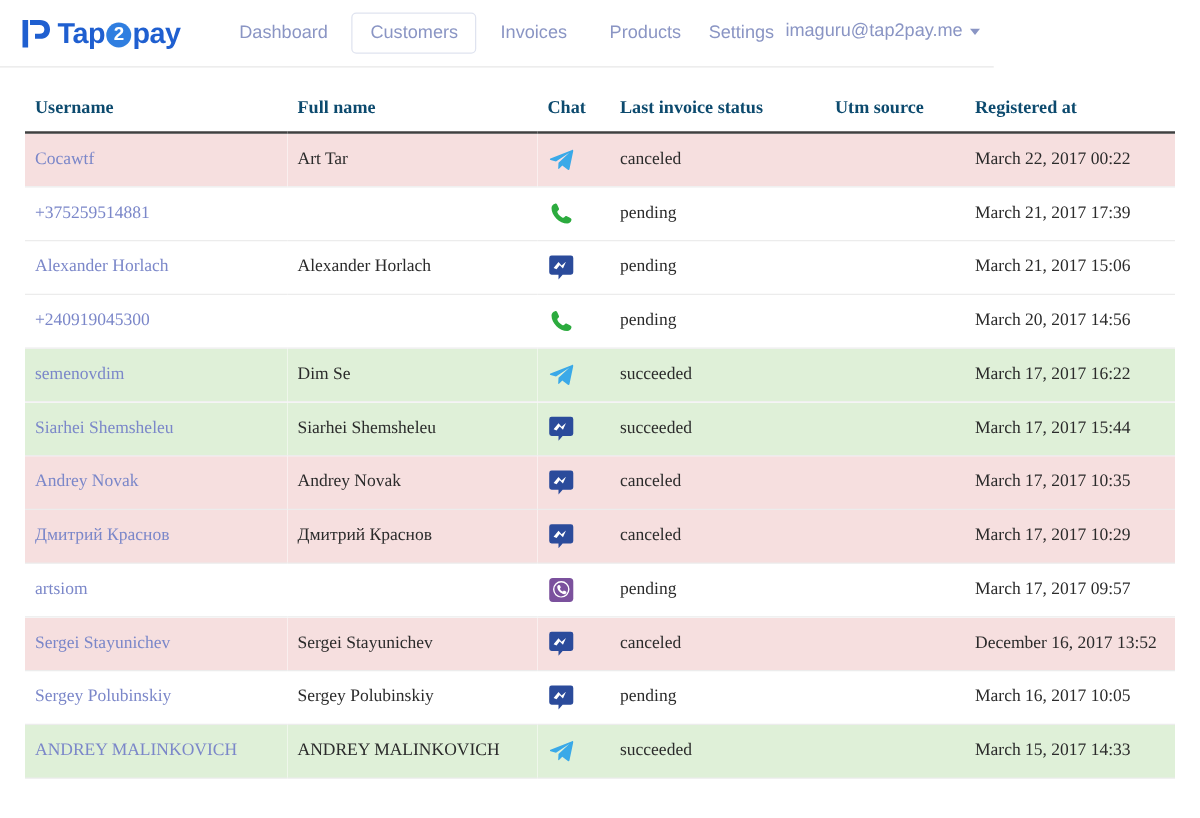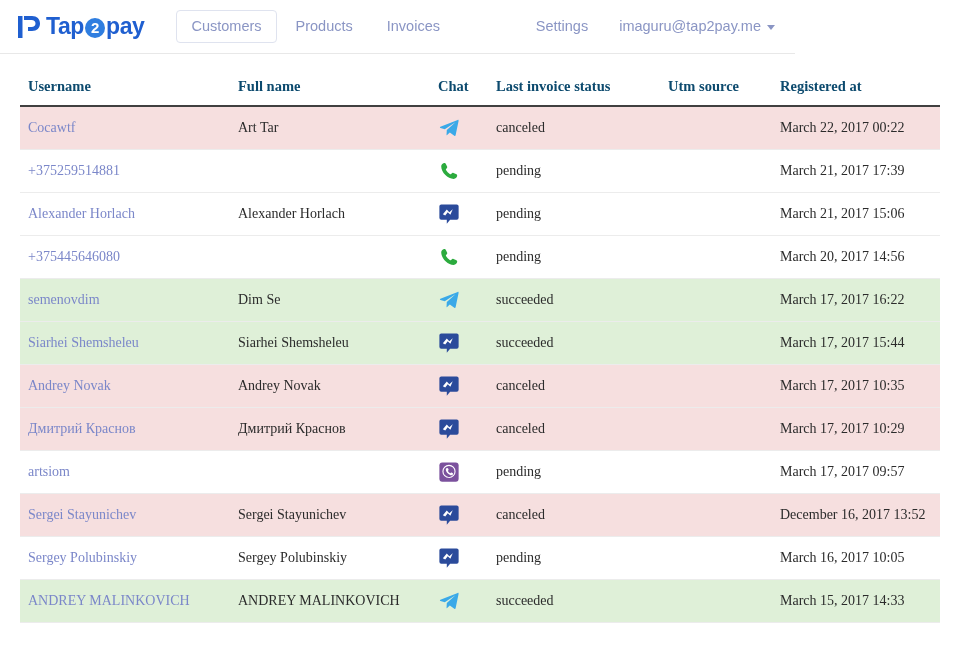--- a/index.html
+++ b/index.html
@@ -81,22 +81,21 @@
   }
   .nav-link.active {
     border-color: #dfe3ef;
     color: #8a95c4;
     background: #ffffff;
   }
 
   .nav-right {
     margin-left: auto;
     display: flex;
-    align-items: center;
-    gap: 22px;
+    align-items: flex-start;
     flex: 0 0 auto;
   }
   .nav-right .nav-link { padding: 7px 6px; }
   .user-menu {
     font-family: "Liberation Sans", sans-serif;
     font-size: 14.5px;
     color: #8a95c4;
     text-decoration: none;
     display: flex;
     align-items: center;
@@ -189,23 +188,24 @@
       </svg>
     </span>
     <span class="brand-text">
       <span>Tap</span>
         <span class="brand-two">2</span>
         <span>pay</span>
     </span>
   </a>
 
   <nav class="nav-links">
+    <a class="nav-link" href="#">Dashboard</a>
     <a class="nav-link active" href="#">Customers</a>
+    <a class="nav-link" href="#">Invoices</a>
     <a class="nav-link" href="#">Products</a>
-    <a class="nav-link" href="#">Invoices</a>
   </nav>
 
   <div class="nav-right">
     <a class="nav-link" href="#">Settings</a>
     <a class="user-menu" href="#">
       <span>imaguru@tap2pay.me</span>
       <span class="caret"></span>
     </a>
   </div>
 </div>
@@ -262,21 +262,21 @@
           <td class="chat"><span class="chat-icon"><svg viewBox="0 0 24 24" xmlns="http://www.w3.org/2000/svg">
       <path d="M3.6 1.5 H20.4 A2.1 2.1 0 0 1 22.5 3.6 V16.2 A2.1 2.1 0 0 1 20.4 18.3
                H13.2 L9.6 22.5 V18.3 H3.6 A2.1 2.1 0 0 1 1.5 16.2 V3.6 A2.1 2.1 0 0 1 3.6 1.5 Z" fill="#2b4b9b"></path>
       <path d="M5.3 12.4 L9.6 7.2 L12.3 10.2 L16.1 6.9 L13.5 12.9 L10.6 10 L7.9 13.6 Z" fill="#ffffff"></path>
               </svg></span></td>
           <td>pending</td>
           <td></td>
           <td>March 21, 2017 15:06</td>
         </tr>
         <tr class="status-pending">
-          <td class="username"><a href="#">+375445646080</a></td>
+          <td class="username"><a href="#">+240919045300</a></td>
           <td></td>
           <td class="chat"><span class="chat-icon"><svg viewBox="0 0 24 24" xmlns="http://www.w3.org/2000/svg">
       <path d="M6.6 3.2 C7.6 3 8.3 3.6 8.7 4.5 L9.9 7.2 C10.3 8.1 10 8.7 9.3 9.2
                C8.5 9.8 8.4 10.4 8.9 11.3 C9.8 13 11.1 14.3 12.8 15.2 C13.6 15.7 14.3 15.6
                14.9 14.8 C15.4 14.1 16 13.8 16.9 14.2 L19.6 15.4 C20.5 15.8 21.1 16.5 20.9 17.5
                C20.6 19.2 19 20.6 17.2 20.6 C10.5 20.6 3.5 13.6 3.5 6.9 C3.5 5.1 4.9 3.5 6.6 3.2 Z" fill="#2cab3e"></path>
               </svg></span></td>
           <td>pending</td>
           <td></td>
           <td>March 20, 2017 14:56</td>

